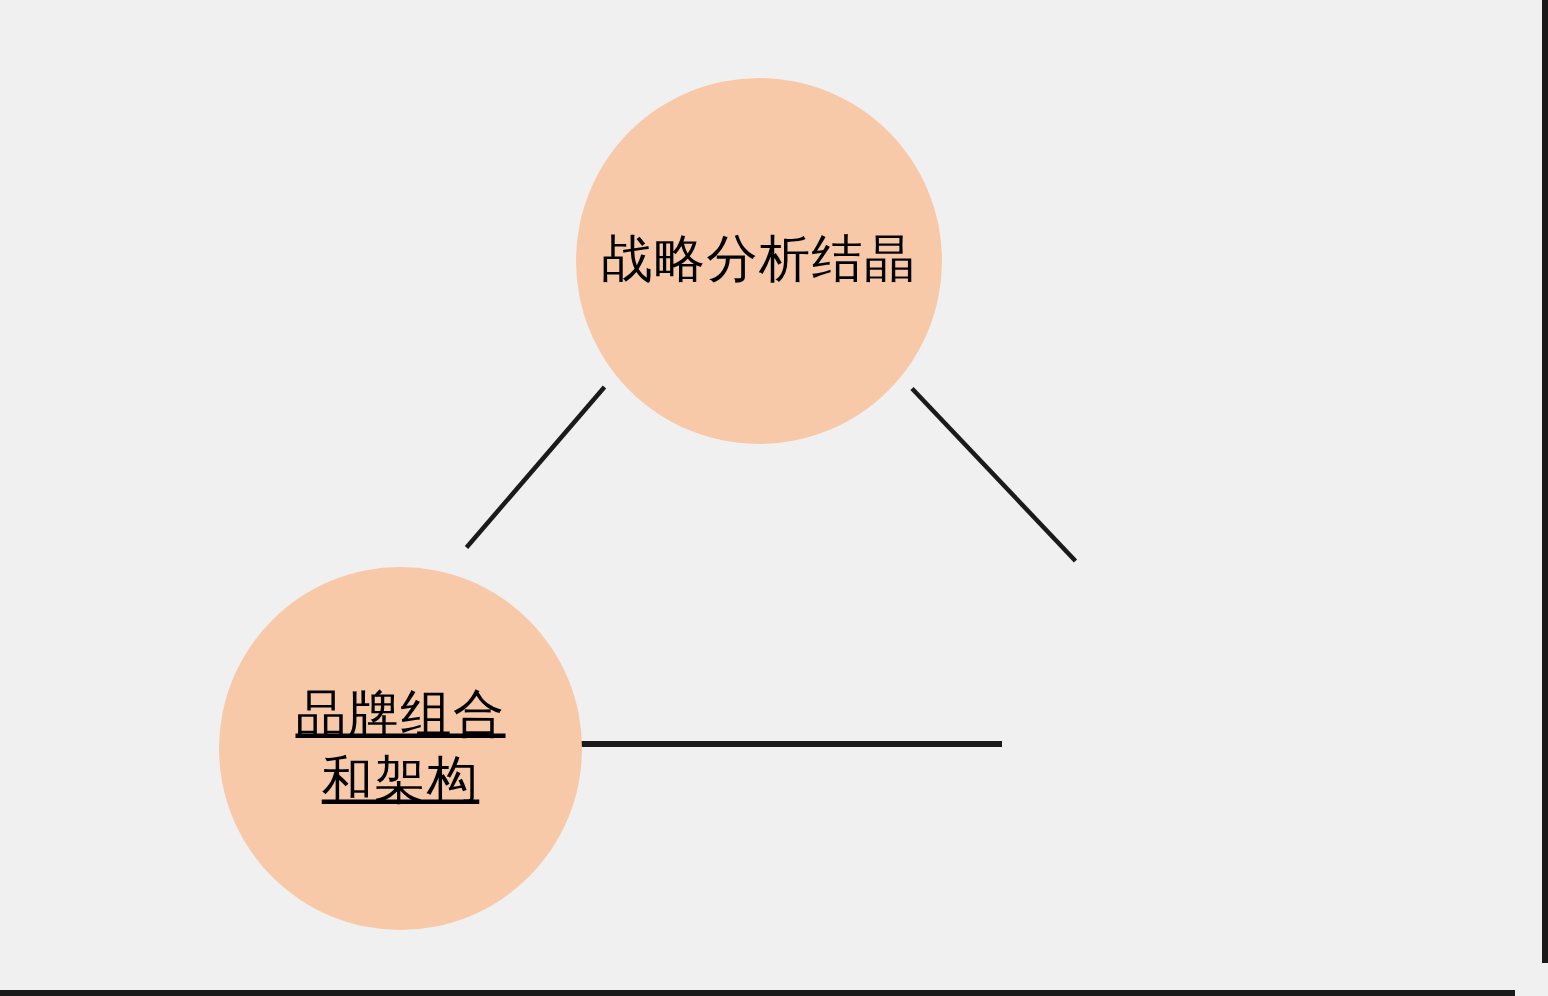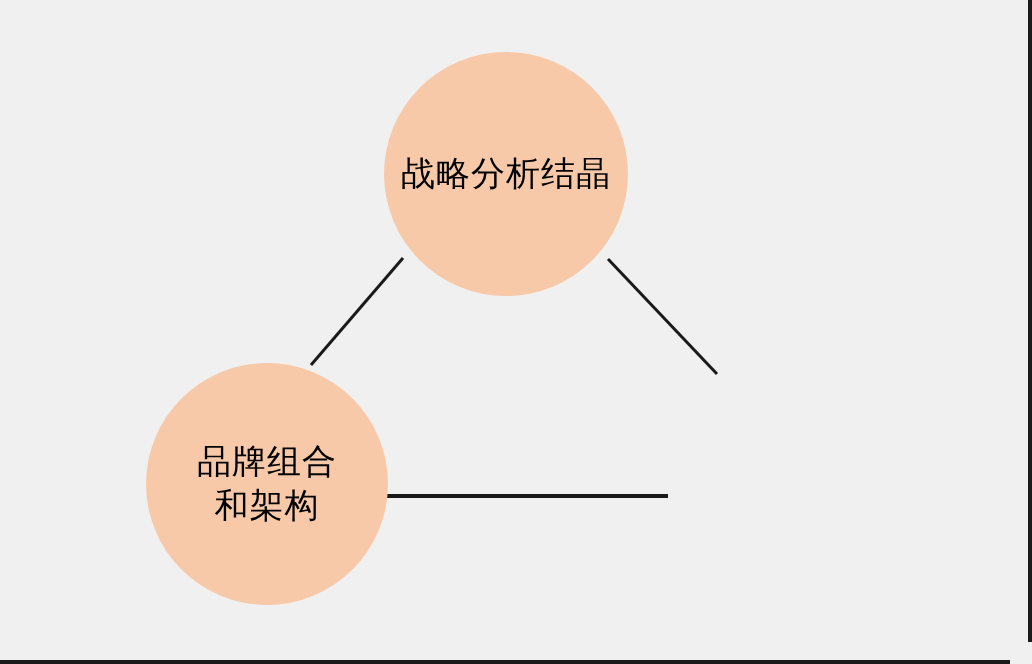--- a/index.html
+++ b/index.html
@@ -76,23 +76,24 @@
 
   #node-strategy {
     left: 384px;
     top: 52px;
     width: 244px;
     height: 244px;
   }
 
   #node-portfolio {
     left: 146px;
-    top: 363px;
+    top: 378px;
     width: 242px;
     height: 242px;
+    text-decoration: underline;
   }
 
   #node-positioning {
     left: 684px;
     top: 363px;
     width: 242px;
     height: 242px;
   }
 </style>
 </head>

